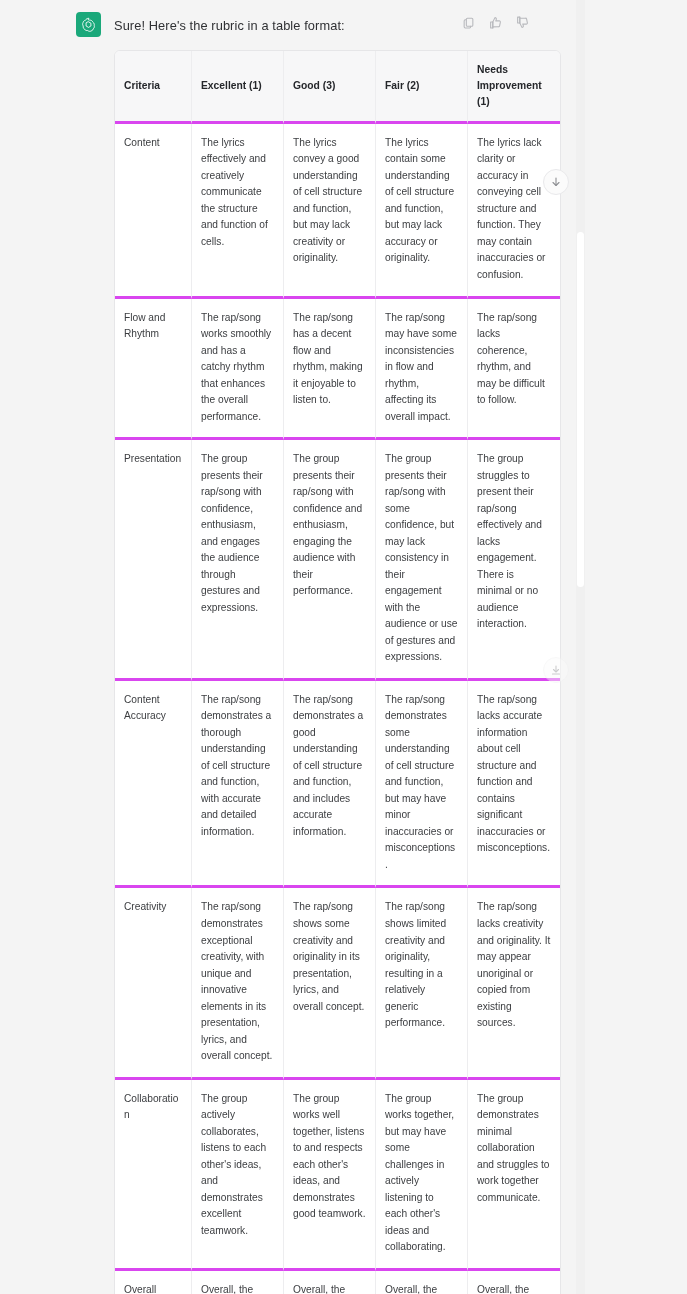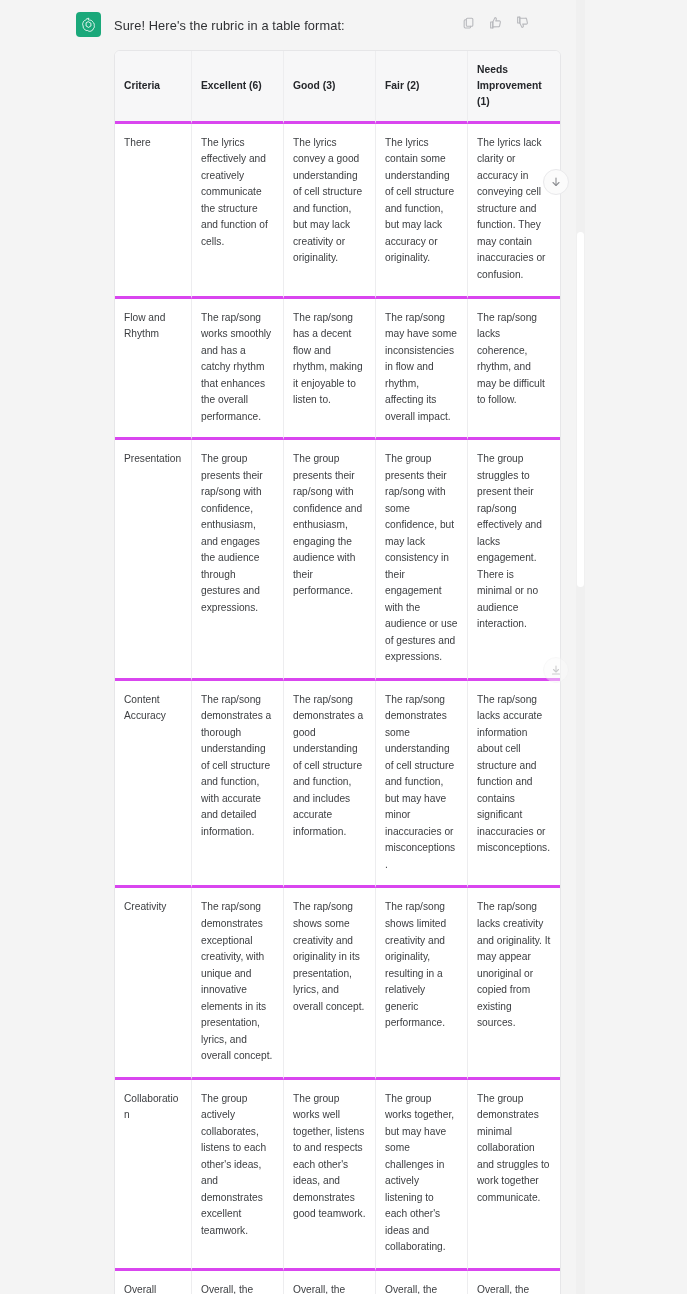--- a/index.html
+++ b/index.html
@@ -212,29 +212,29 @@
       <colgroup>
         <col class="c-crit">
           <col class="c-rate">
           <col class="c-rate">
           <col class="c-rate">
           <col class="c-rate">
       </colgroup>
       <thead>
         <tr>
           <th>Criteria</th>
-          <th>Excellent (6)</th>
+          <th>Excellent (1)</th>
           <th>Good (3)</th>
           <th>Fair (2)</th>
           <th>Needs Improvement (1)</th>
         </tr>
       </thead>
       <tbody>
         <tr>
-          <td class="crit-cell">There</td>
+          <td class="crit-cell">Content</td>
           <td>The lyrics effectively and creatively communicate the structure and function of cells.</td>
           <td>The lyrics convey a good understanding of cell structure and function, but may lack creativity or originality.</td>
           <td>The lyrics contain some understanding of cell structure and function, but may lack accuracy or originality.</td>
           <td>The lyrics lack clarity or accuracy in conveying cell structure and function. They may contain inaccuracies or confusion.</td>
         </tr>
         <tr>
           <td class="crit-cell">Flow and Rhythm</td>
           <td>The rap/song works smoothly and has a catchy rhythm that enhances the overall performance.</td>
           <td>The rap/song has a decent flow and rhythm, making it enjoyable to listen to.</td>
           <td>The rap/song may have some inconsistencies in flow and rhythm, affecting its overall impact.</td>

